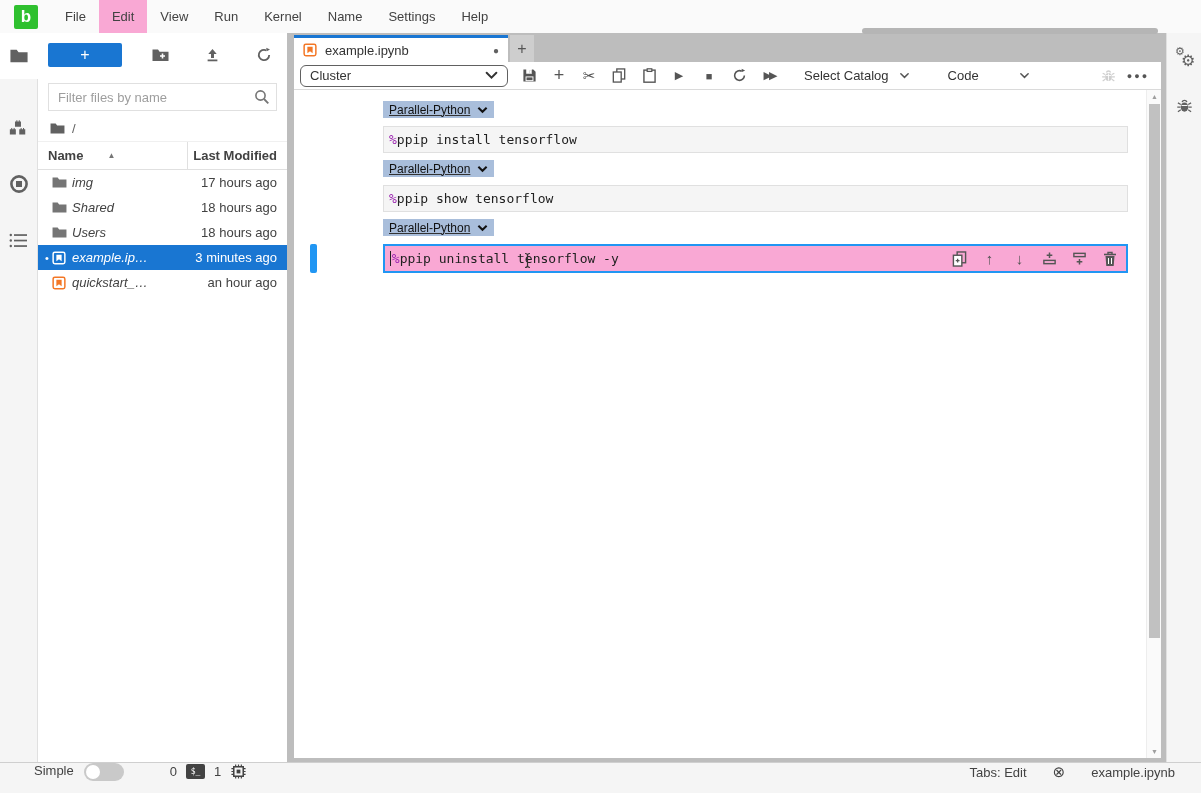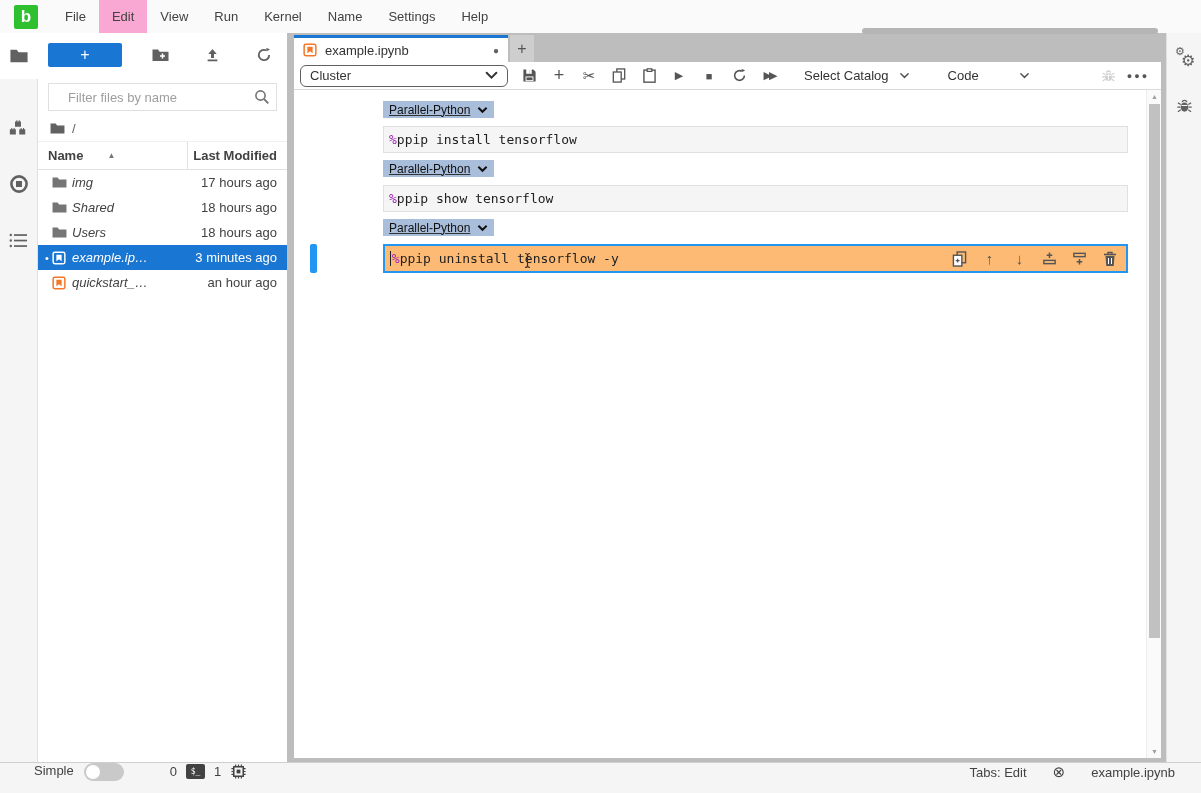--- a/index.html
+++ b/index.html
@@ -27,21 +27,21 @@
   .leftstrip .strip-btn:nth-child(2){ margin-top:26px; }
   .leftstrip .strip-btn:nth-child(3){ margin-top:10px; }
   .leftstrip .strip-btn:nth-child(4){ margin-top:10px; }
 
   
   .filebrowser { width:249px; background:#fff; display:flex; flex-direction:column; }
   .fb-toolbar { height:30px; margin-top:7px; display:flex; align-items:center; padding:0 10px; justify-content:space-between; }
   .new-btn { width:74px; height:24px; background:#1976d2; border:none; border-radius:2px; color:#fff; font-size:16px; line-height:22px; }
   .fb-icon-btn { width:26px; height:24px; border:none; background:transparent; color:#616161; display:flex; align-items:center; justify-content:center; }
   .fb-filter { margin:13px 10px 0 10px; position:relative; }
-  .fb-filter input { width:229px; height:28px; border:1px solid #e0e0e0; padding:0 28px 0 19px; font-size:13px; color:#333; font-family:"Liberation Sans",sans-serif; }
+  .fb-filter input { width:229px; height:28px; border:1px solid #e0e0e0; padding:0 28px 0 9px; font-size:13px; color:#333; font-family:"Liberation Sans",sans-serif; }
   .fb-filter input::placeholder { color:#9e9e9e; }
   .fb-filter .search-ic { position:absolute; right:7px; top:6px; }
   .fb-crumb { height:26px; display:flex; align-items:center; gap:7px; padding:0 12px; margin-top:4px; color:#616161; }
   .fb-header { display:flex; height:29px; align-items:center; border-bottom:1px solid #e0e0e0; border-top:1px solid #f0f0f0; font-weight:bold; color:#424242; }
   .fb-header .col-name { width:150px; padding-left:10px; border-right:1px solid #e0e0e0; display:flex; align-items:center; gap:24px; height:100%; }
   .fb-header .col-mod { flex:1; text-align:right; padding-right:10px; }
   .sort-caret { font-size:8px; color:#757575; }
   .file-row { height:25px; display:flex; align-items:center; padding-left:4px; color:#424242; }
   .file-row .dirty { width:10px; font-size:11px; text-align:center; }
   .file-row .f-ic { width:20px; display:flex; align-items:center; }
@@ -74,21 +74,21 @@
   .tb-btn.disabled { opacity:.35; }
   .tb-more { color:#555; font-size:9px; letter-spacing:2px; margin-right:8px; }
 
   
   .nbcontent { position:relative; flex:1; padding-top:11px; overflow:hidden; }
   .cellblock { margin:0 33px 7px 89px; position:relative; }
   .badge-row { display:flex; margin-bottom:8px;text-decoration:underline; }
   .kernel-badge { height:17px; background:#a9bedb; display:inline-flex; align-items:center; gap:7px; padding:0 6px; font-size:12px; color:#111; }
   .cell-row { position:relative; }
   .cell-input { position:relative; height:27px; background:#f5f5f5; border:1px solid #e0e0e0; display:flex; align-items:center; padding-left:5px; font-family:"DejaVu Sans Mono", monospace; font-size:13px; color:#212121; }
-  .cellblock.active .cell-input { background:#fdba74; border:2px solid #2196f3; height:29px; }
+  .cellblock.active .cell-input { background:#f9a8d4; border:2px solid #2196f3; height:29px; }
   .magic { color:#9c27b0; }
   .caret { display:inline-block; width:1.3px; height:15px; background:#212121; margin-right:0.5px; vertical-align:middle; }
   .collapser { position:absolute; left:-73px; top:0; width:7px; height:100%; background:#2196f3; border-radius:2px; }
   .ibeam { position:absolute; left:138px; top:6px; }
   .celltoolbar { position:absolute; right:8px; top:0; height:100%; display:flex; align-items:center; gap:13px; }
   .ct-btn { width:17px; height:17px; border:none; background:transparent; color:#555; display:flex; align-items:center; justify-content:center; font-size:15px; padding:0; }
 
   
   .vscroll { position:absolute; right:0; top:0; bottom:0; width:15px; background:#fafafa; border-left:1px solid #ededed; }
   .vscroll .arr { position:absolute; left:0; width:15px; text-align:center; font-size:7px; color:#9e9e9e; }

